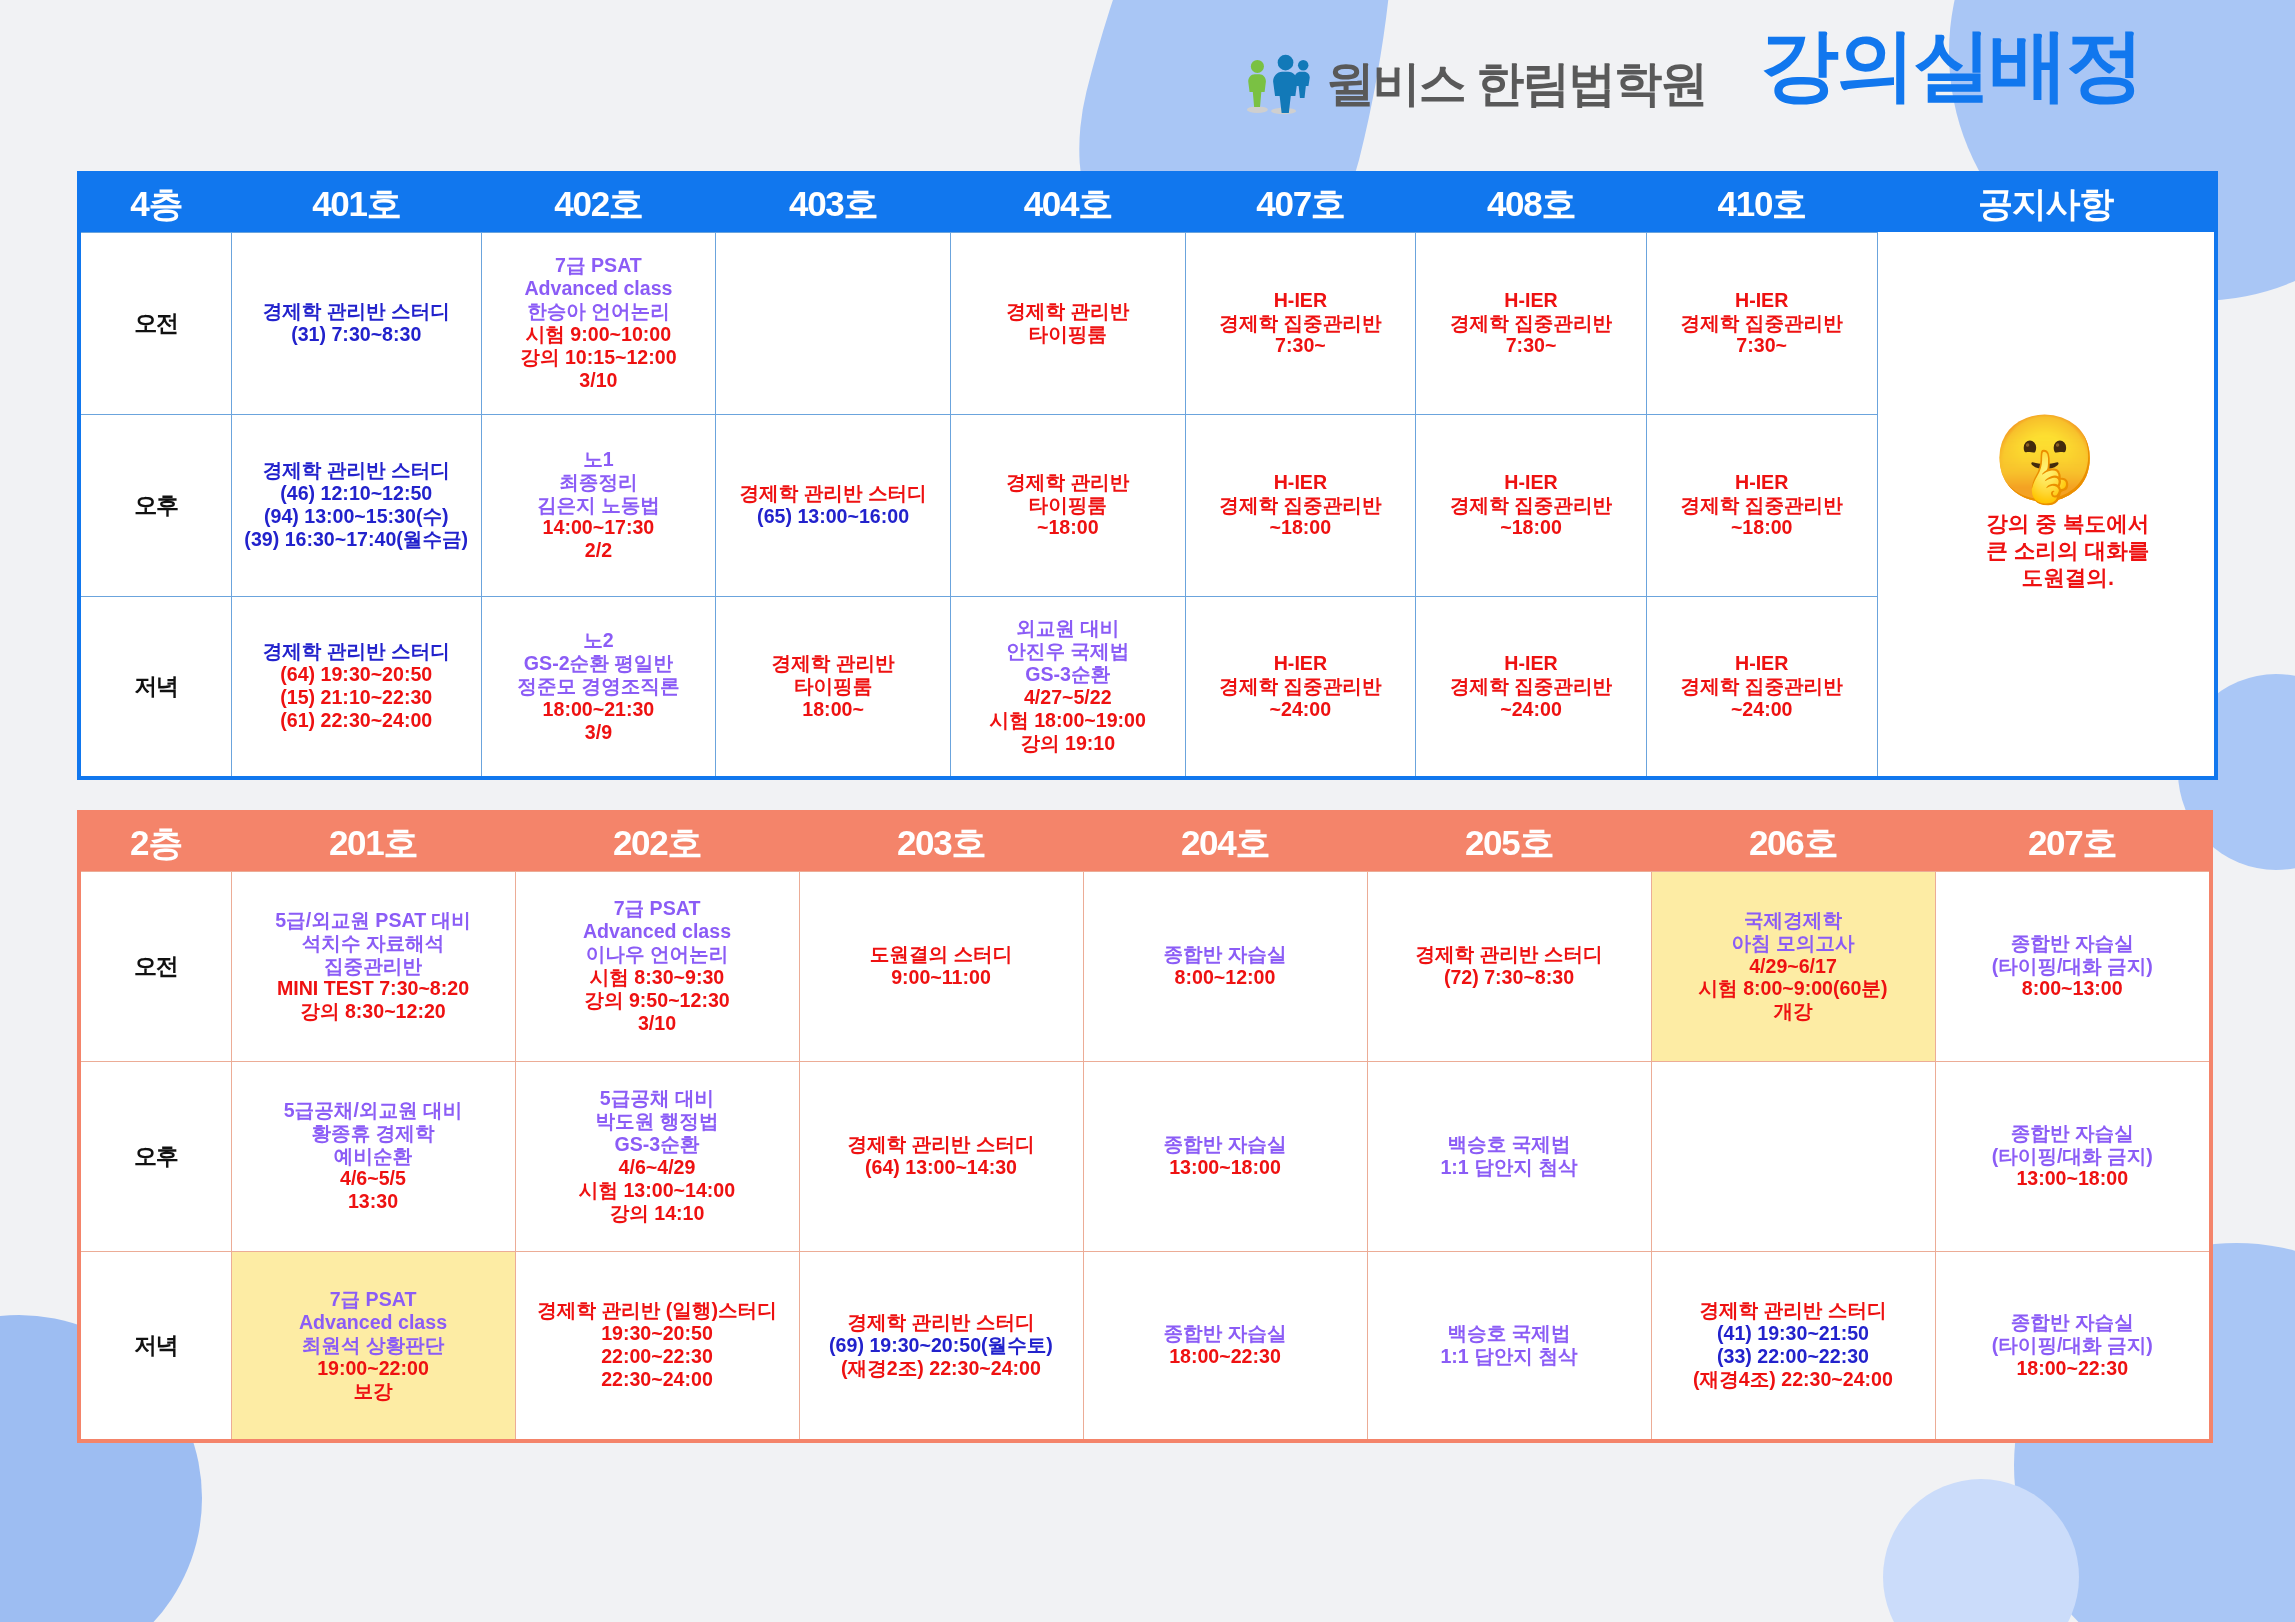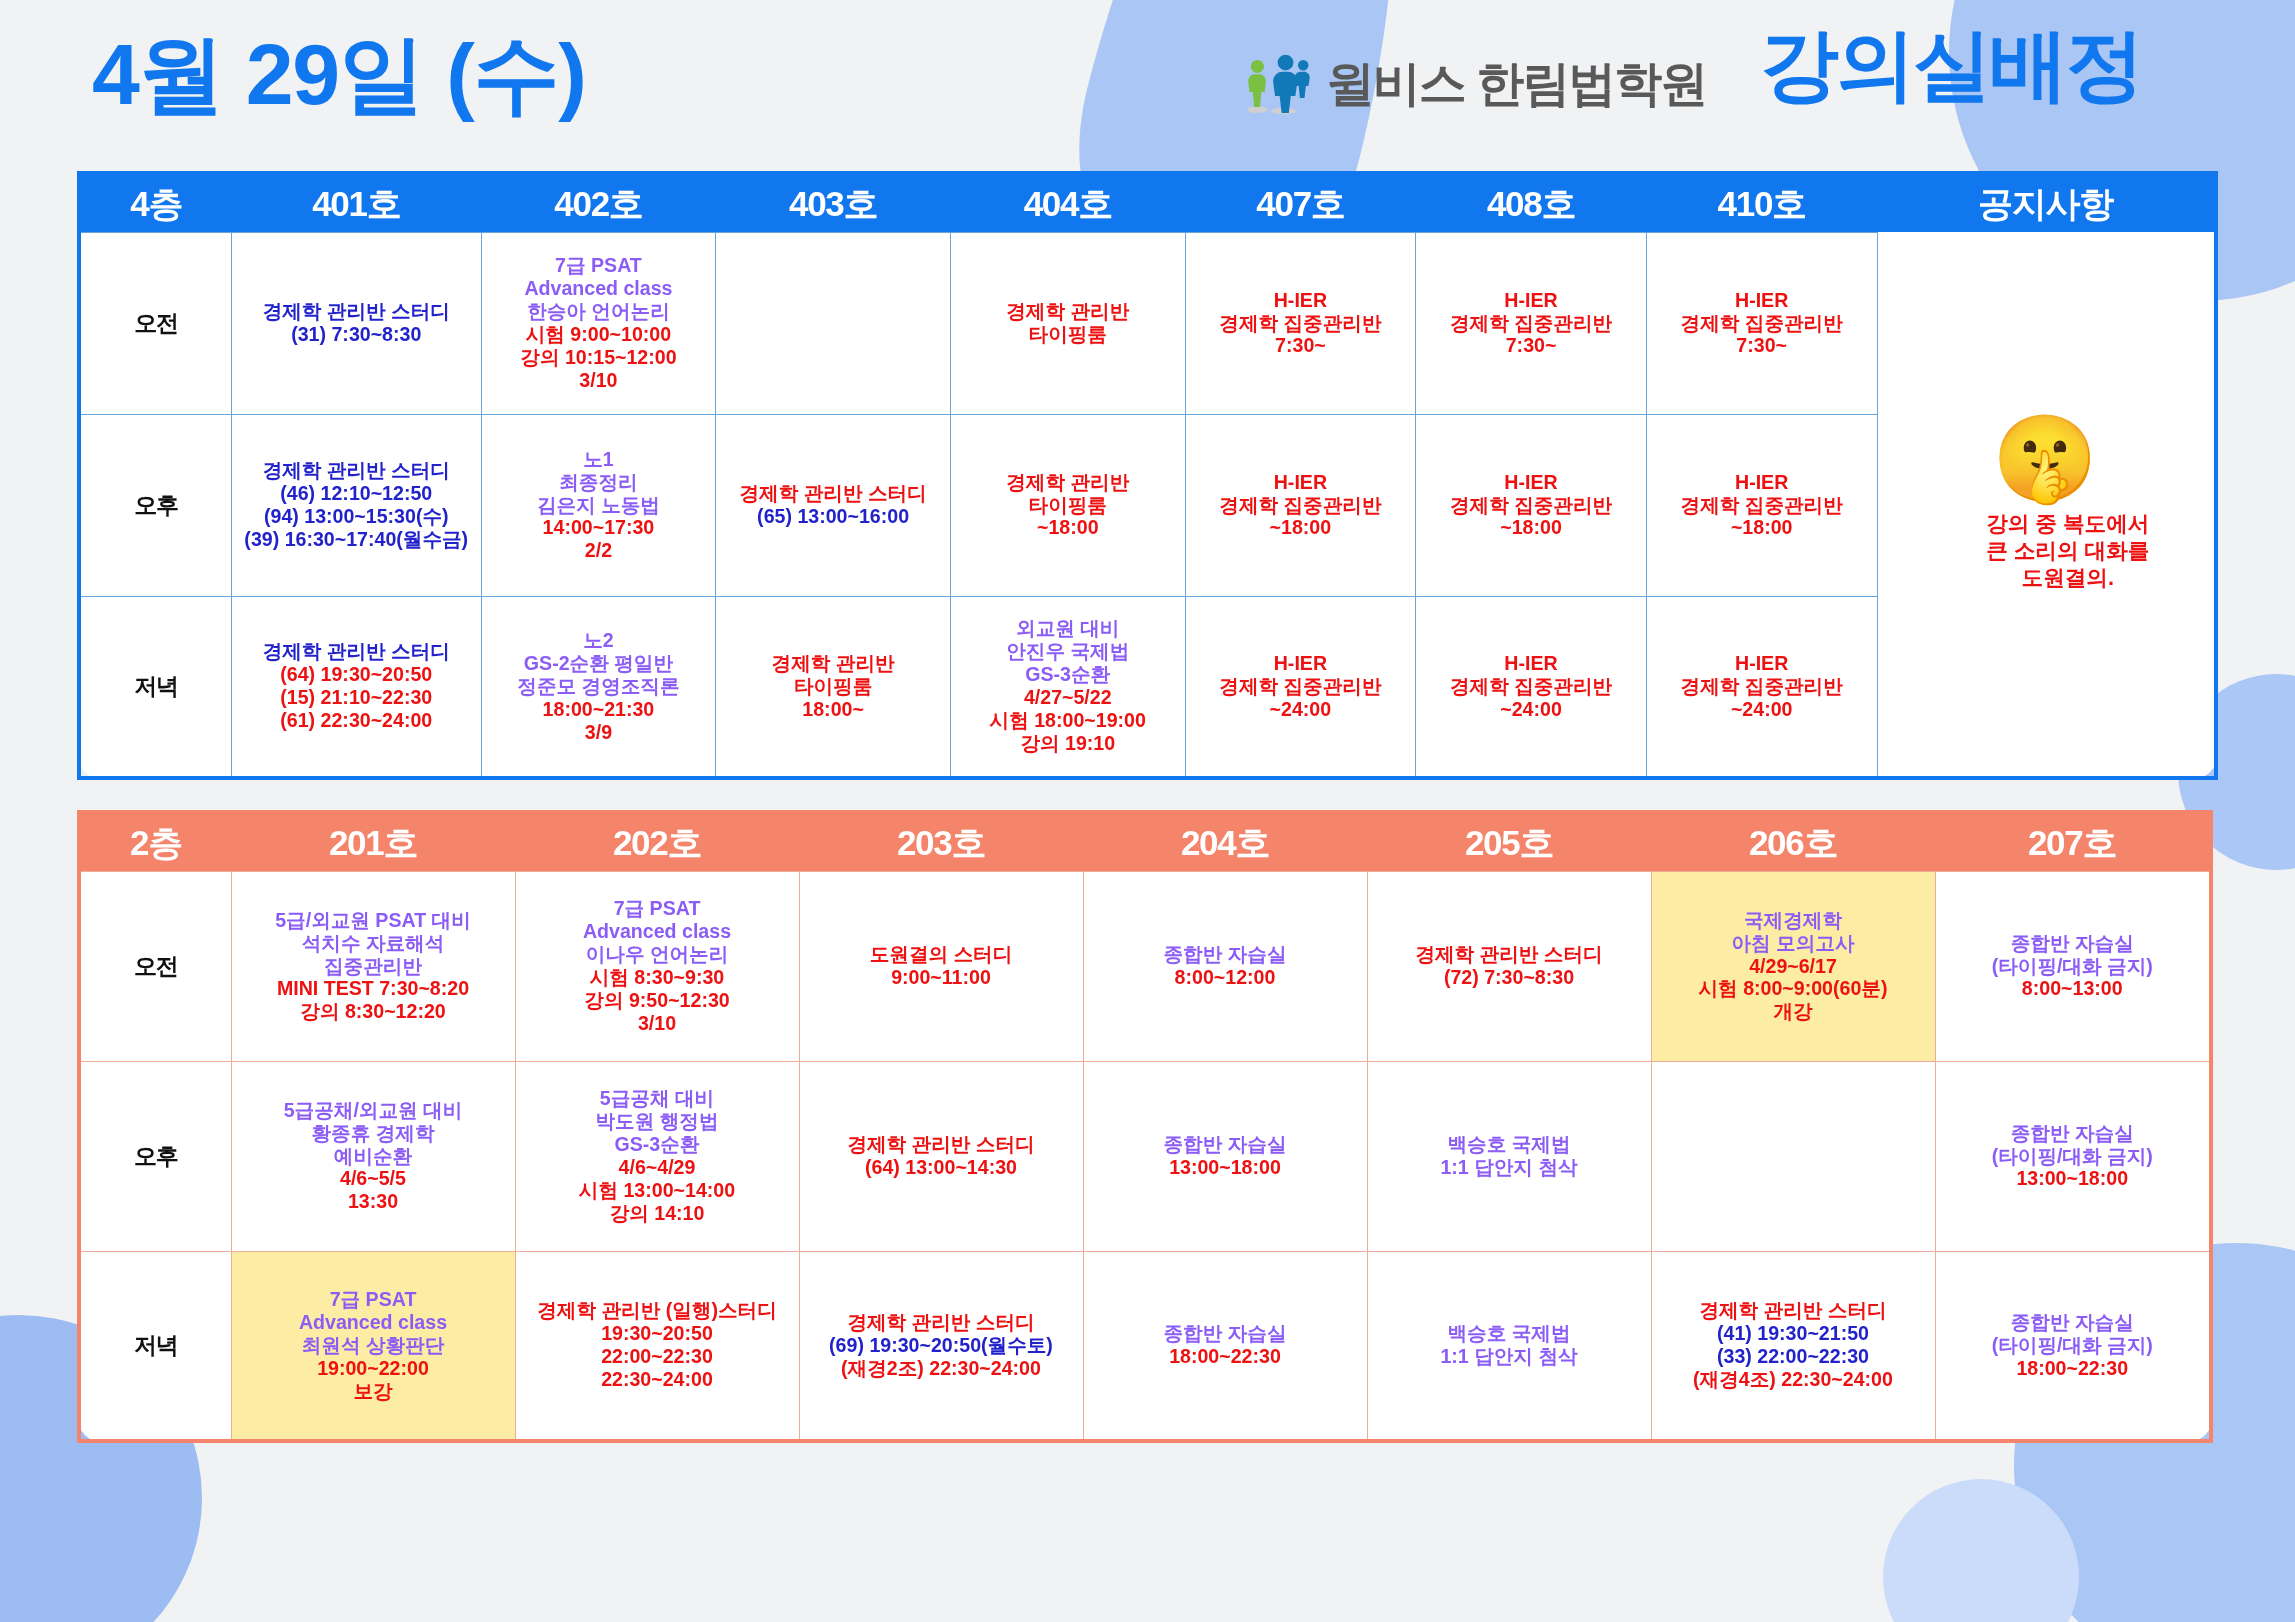--- a/index.html
+++ b/index.html
@@ -59,21 +59,21 @@
   }
   #title-main {
     position: absolute; left: 1760px; top: 25px;
     font-size: 79px; font-weight: bold; color: #1177ee;
     letter-spacing: -2.6px; line-height: 1; white-space: nowrap;
   }
 
   
   .sched-table {
     position: absolute; border-collapse: collapse;
-    table-layout: fixed; background: #ffffff; border-radius: 27px;
+    table-layout: fixed; background: #ffffff;
   }
   .sched-table th, .sched-table td {
     text-align: center; vertical-align: middle;
     padding: 2.6px 3.9px; overflow: hidden;
   }
   .sched-table th {
     color: #ffffff; font-weight: bold;
     font-size: 35px; letter-spacing: -1.3px; line-height: 1;
     height: 59px;
   }
@@ -119,21 +119,20 @@
 <body>
 
 <div class="blob" id="blob-top-right"></div>
 <div class="blob" id="blob-top-mid"></div>
 <div class="blob" id="blob-right-mid"></div>
 <div class="blob" id="blob-bottom-left"></div>
 <div class="blob" id="blob-bottom-right"></div>
 <div class="blob" id="blob-bottom-right2"></div>
 
 <div id="header">
-  <div id="title-date">4월 29일 (수)</div>
 
   <div id="brand-wrap">
     <svg id="brand-logo" viewBox="0 0 110 96">
       <ellipse cx="22" cy="88" rx="16" ry="5" fill="#cfcfcf"></ellipse>
       <ellipse cx="62" cy="90" rx="19" ry="5" fill="#cfcfcf"></ellipse>
       <path d="M18 34c-6 0-10 5-10 11l2 16h5l2 23h9l2-23h5l2-16c0-6-4-11-10-11z" fill="#7ac143"></path>
       <circle cx="22" cy="22" r="10" fill="#7ac143"></circle>
       <path d="M60 30c-8 0-14 7-14 15l3 22h7l3 26h11l3-26h7l3-22c0-8-6-15-14-15z" fill="#1279b8"></path>
       <circle cx="65" cy="16" r="12" fill="#1279b8"></circle>
       <path d="M88 30c-5 0-9 4-9 9l2 13h4l2 18h7l2-18h4l2-13c0-5-4-9-9-9z" fill="#1279b8"></path>

